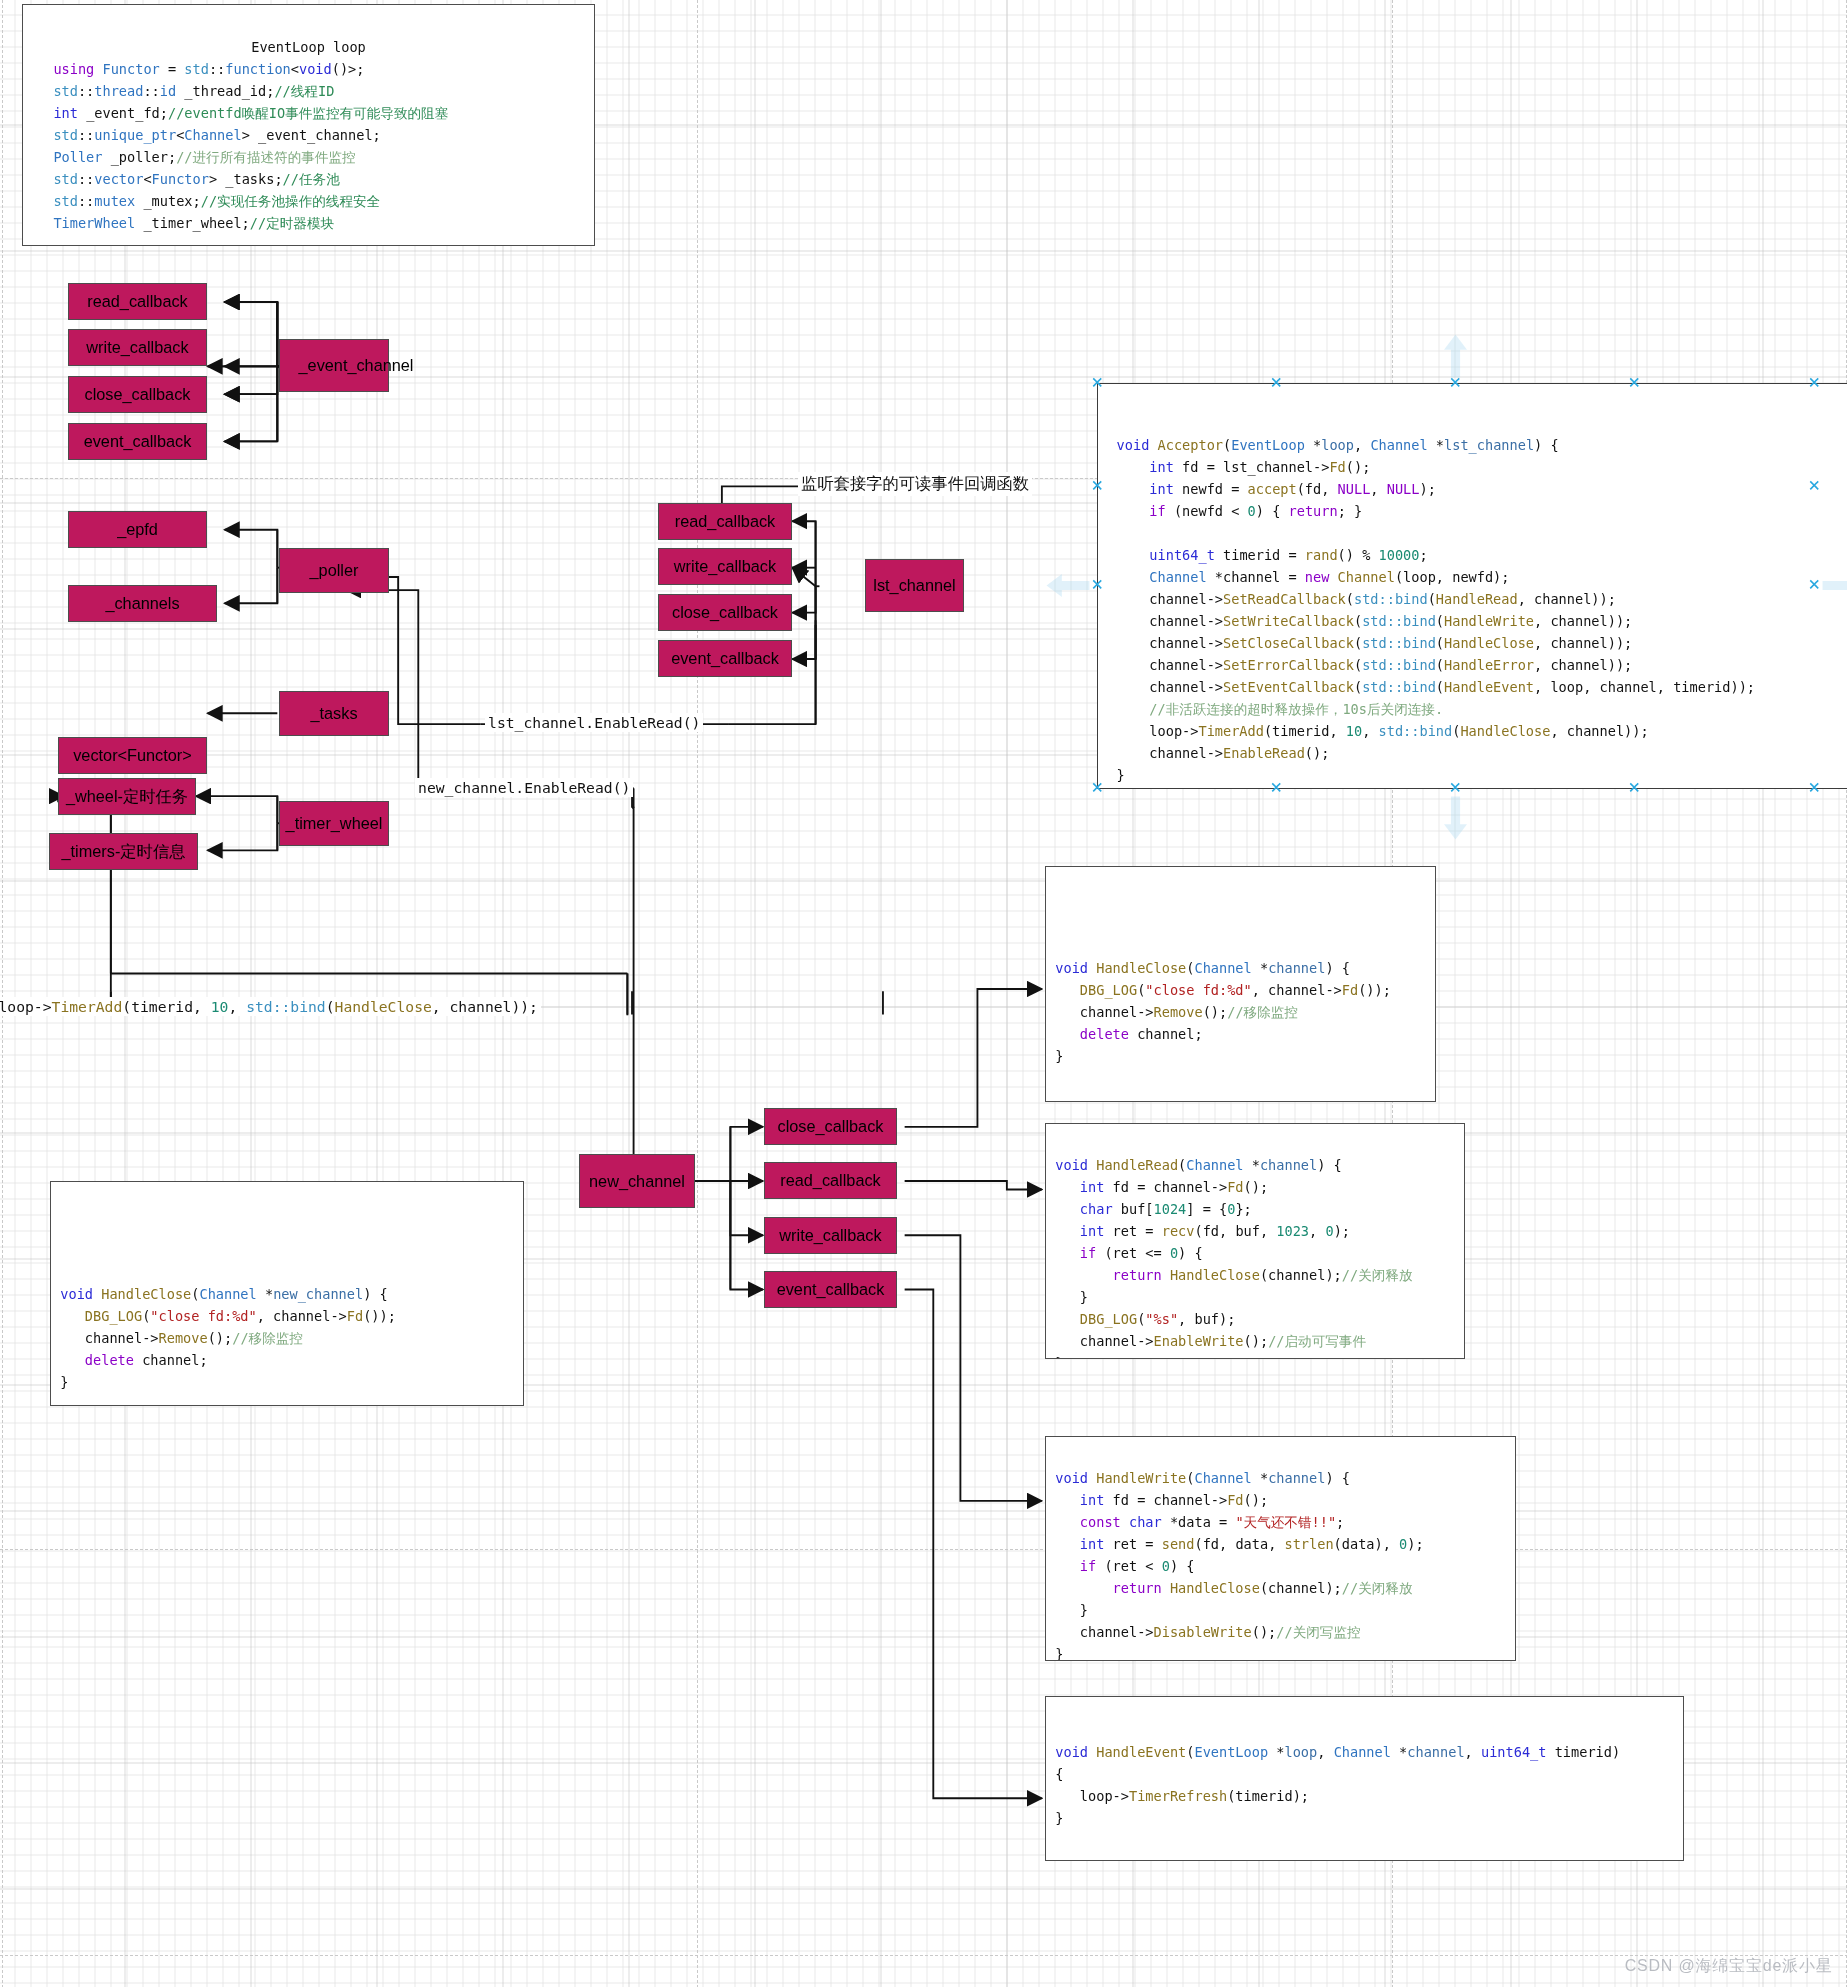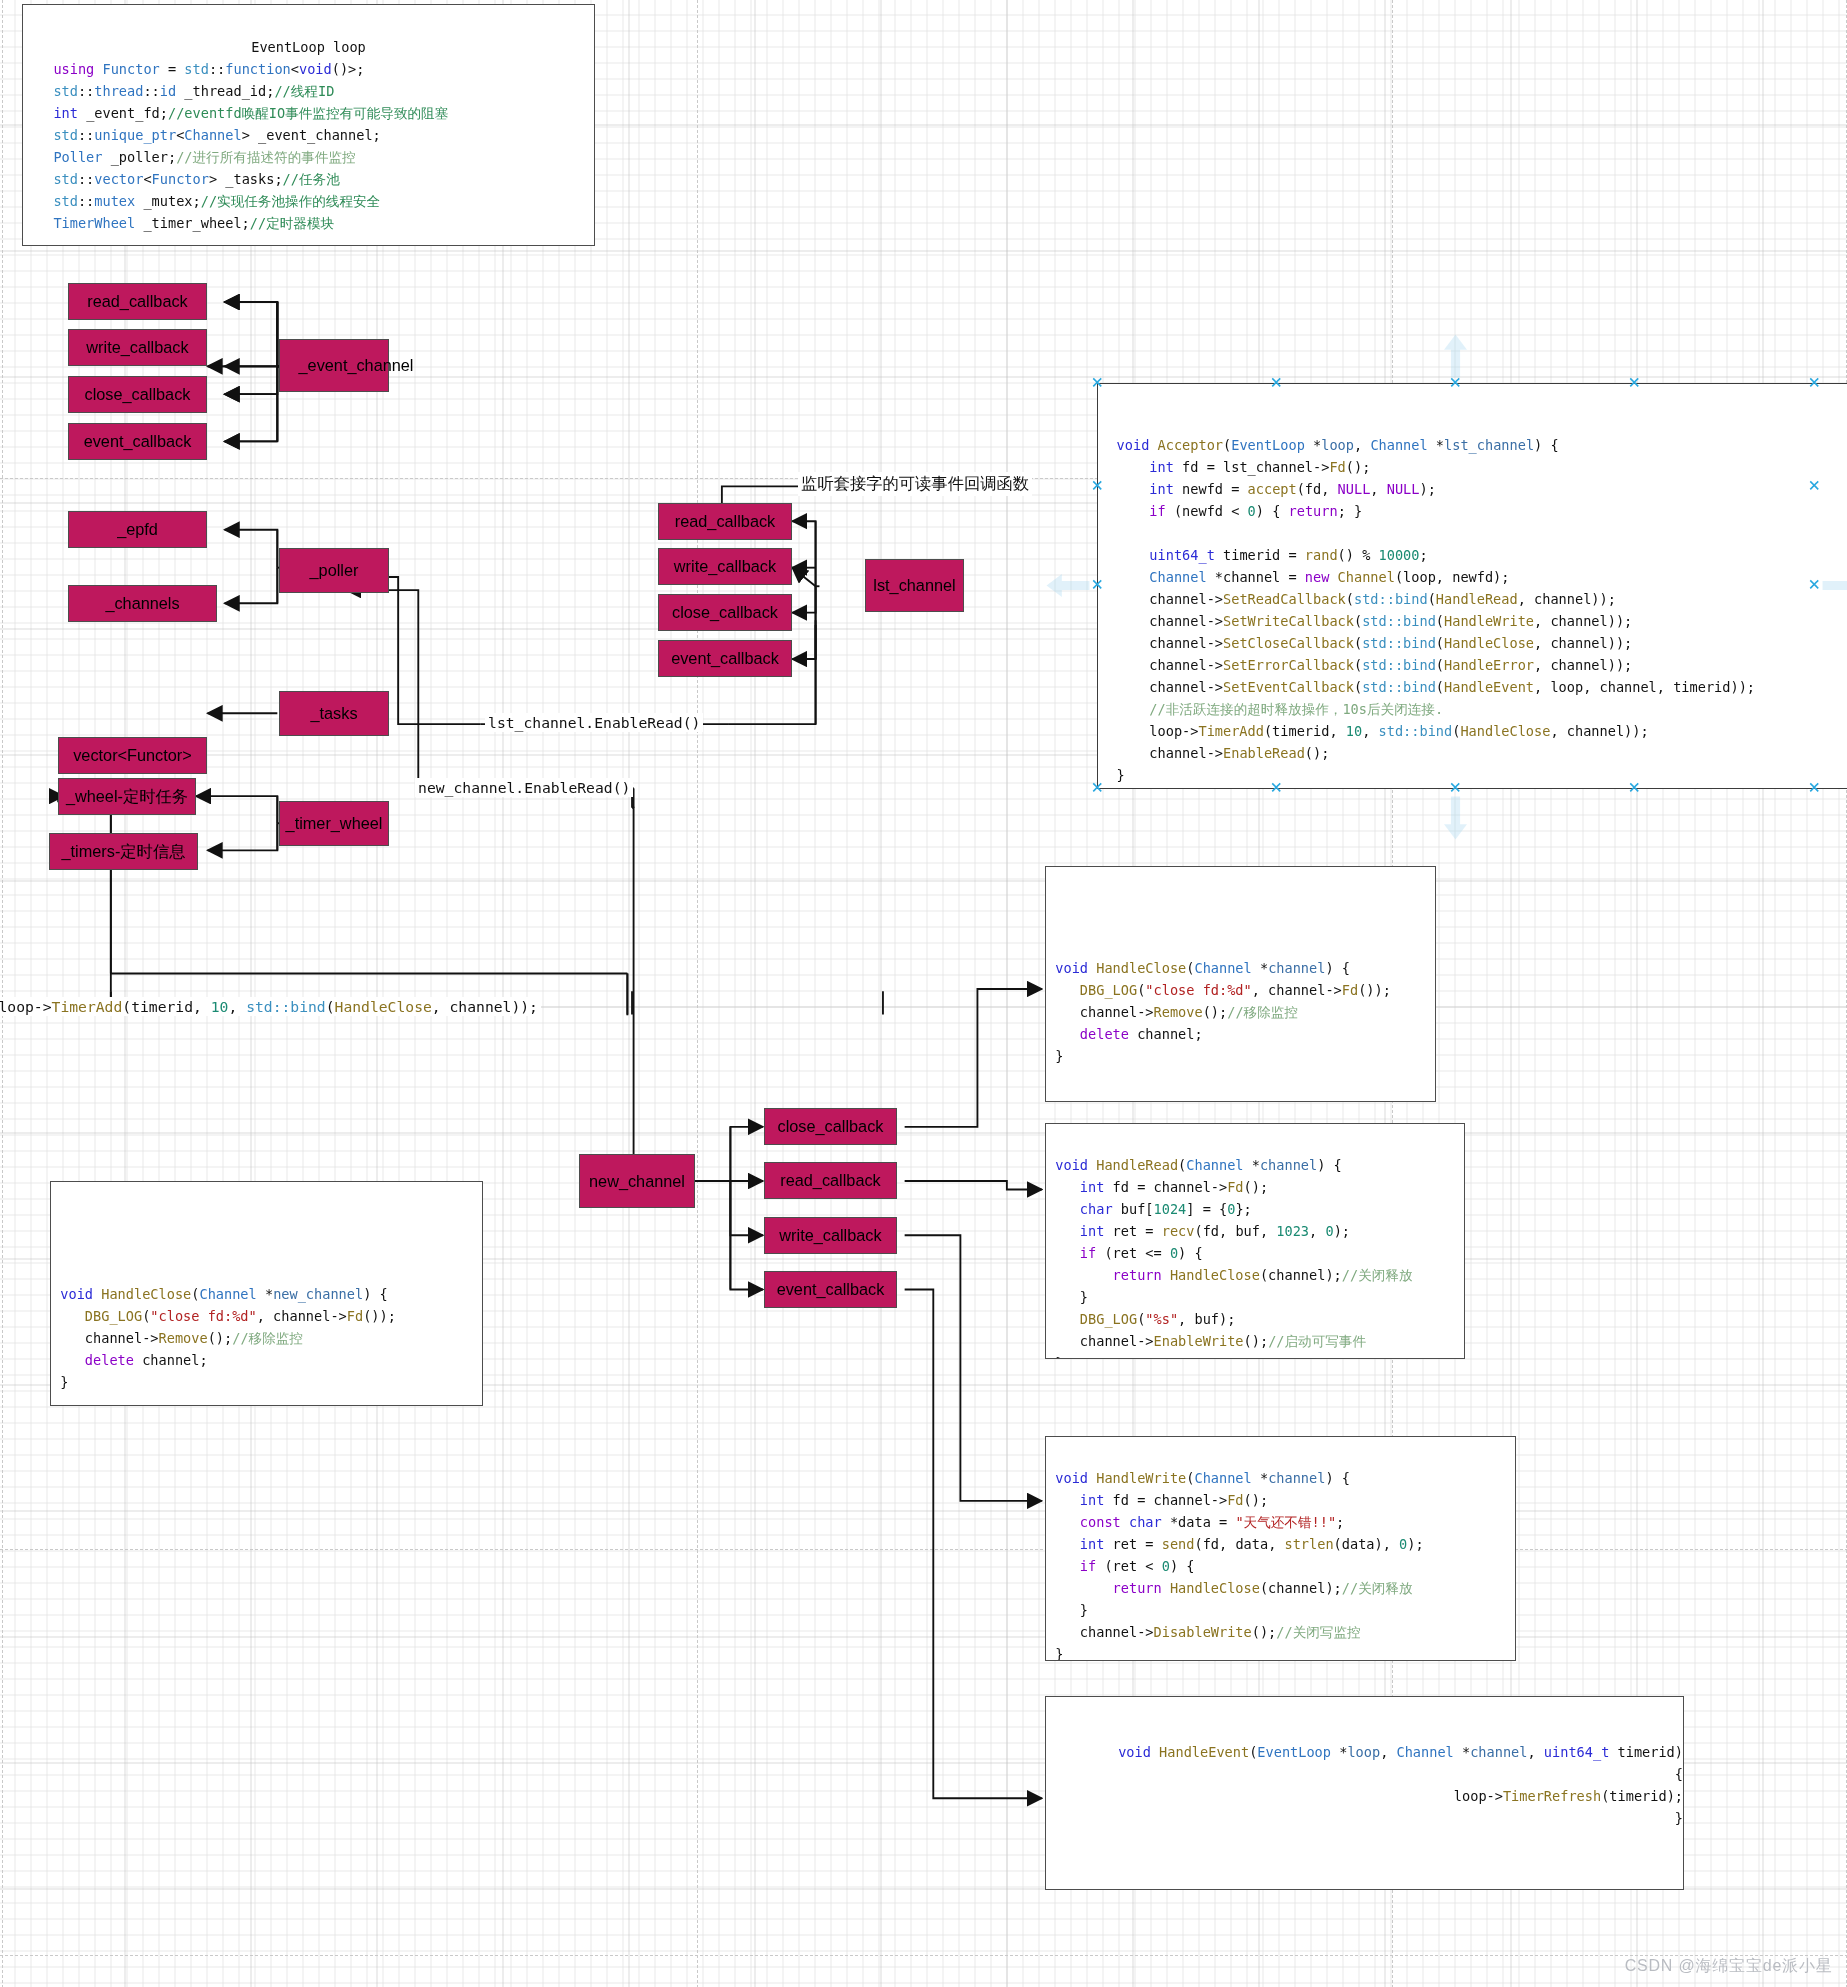--- a/index.html
+++ b/index.html
@@ -351,21 +351,21 @@
   <svg width="33" height="46" viewBox="0 0 42 60" xmlns="http://www.w3.org/2000/svg">
     <path d="M21 2 L6 22 L15 22 L15 58 L27 58 L27 22 L36 22 Z" fill="#9ed4f0"></path>
   </svg>
 </div>
 <div class="dirarrow" style="left:1439px;top:795px;">
   <svg width="33" height="46" viewBox="0 0 42 60" xmlns="http://www.w3.org/2000/svg">
     <path d="M21 58 L6 38 L15 38 L15 2 L27 2 L27 38 L36 38 Z" fill="#9ed4f0"></path>
   </svg>
 </div>
 
-<div class="codebox" style="left:50px;top:1181px;width:433px;height:225px;padding:79px 0 0 9.3px;">
+<div class="codebox" style="left:50px;top:1181px;width:474px;height:225px;padding:79px 0 0 9.3px;">
 <span><span class="bi">void</span> <span class="fn">HandleClose</span><span class="pl">(</span><span class="ty">Channel</span> <span class="pl">*</span><span class="ty2">new_channel</span><span class="pl">) {</span>
    <span class="fn">DBG_LOG</span><span class="pl">(</span><span class="st">"close fd:%d"</span><span class="pl">, channel-&gt;</span><span class="fn">Fd</span><span class="pl">());</span>
    <span class="pl">channel-&gt;</span><span class="fn">Remove</span><span class="pl">();</span><span class="cm2">//移除监控</span>
    <span class="kw">delete</span> <span class="pl">channel;</span>
 <span class="pl">}</span></span>
 </div>
 
 <div class="codebox" style="left:1045px;top:866px;width:391px;height:236px;padding:68px 0 0 9.3px;">
 <span><span class="bi">void</span> <span class="fn">HandleClose</span><span class="pl">(</span><span class="ty">Channel</span> <span class="pl">*</span><span class="ty2">channel</span><span class="pl">) {</span>
    <span class="fn">DBG_LOG</span><span class="pl">(</span><span class="st">"close fd:%d"</span><span class="pl">, channel-&gt;</span><span class="fn">Fd</span><span class="pl">());</span>
@@ -392,21 +392,21 @@
    <span class="bi">int</span> <span class="pl">fd = channel-&gt;</span><span class="fn">Fd</span><span class="pl">();</span>
    <span class="kw">const</span> <span class="bi">char</span> <span class="pl">*data = </span><span class="st">"天气还不错!!"</span><span class="pl">;</span>
    <span class="bi">int</span> <span class="pl">ret = </span><span class="fn">send</span><span class="pl">(fd, data, </span><span class="fn">strlen</span><span class="pl">(data), </span><span class="nm">0</span><span class="pl">);</span>
    <span class="kw">if</span> <span class="pl">(ret &lt; </span><span class="nm">0</span><span class="pl">) {</span>
        <span class="kw">return</span> <span class="fn">HandleClose</span><span class="pl">(channel);</span><span class="cm2">//关闭释放</span>
    <span class="pl">}</span>
    <span class="pl">channel-&gt;</span><span class="fn">DisableWrite</span><span class="pl">();</span><span class="cm2">//关闭写监控</span>
 <span class="pl">}</span></span>
 </div>
 
-<div class="codebox" style="left:1045px;top:1696px;width:639px;height:194px;padding:22px 0 0 9.3px;text-align:right;">
+<div class="codebox" style="left:1045px;top:1696px;width:639px;height:165px;padding:22px 0 0 9.3px;">
 <span><span class="bi">void</span> <span class="fn">HandleEvent</span><span class="pl">(</span><span class="ty">EventLoop</span> <span class="pl">*</span><span class="ty2">loop</span><span class="pl">, </span><span class="ty">Channel</span> <span class="pl">*</span><span class="ty2">channel</span><span class="pl">, </span><span class="bi">uint64_t</span> <span class="pl">timerid)</span>
 <span class="pl">{</span>
    <span class="pl">loop-&gt;</span><span class="fn">TimerRefresh</span><span class="pl">(timerid);</span>
 <span class="pl">}</span></span>
 </div>
 
 <div id="watermark">CSDN @海绵宝宝de派小星</div>
 
 
 </body></html>

